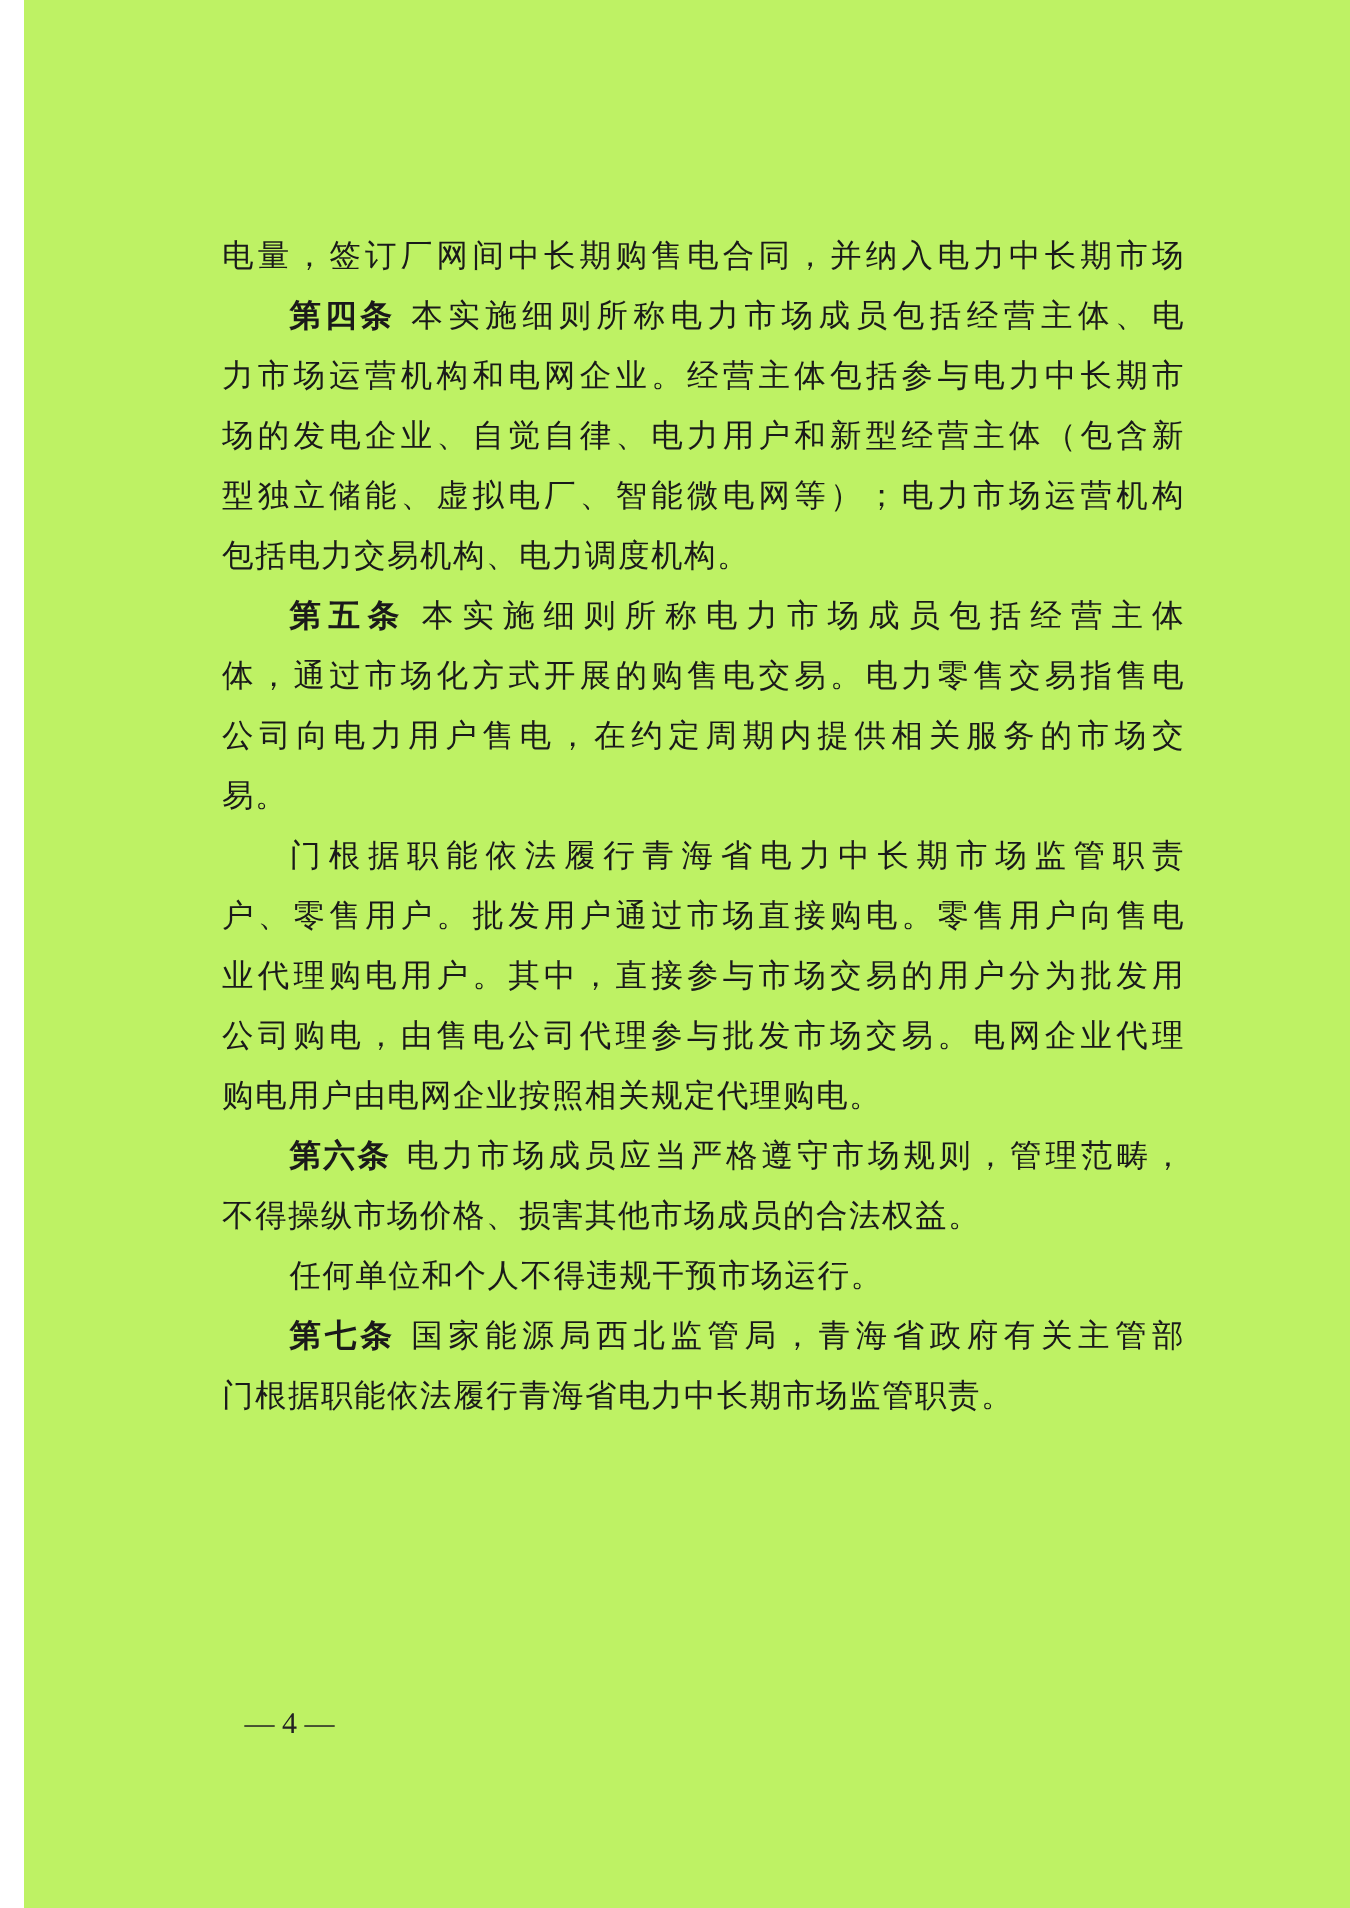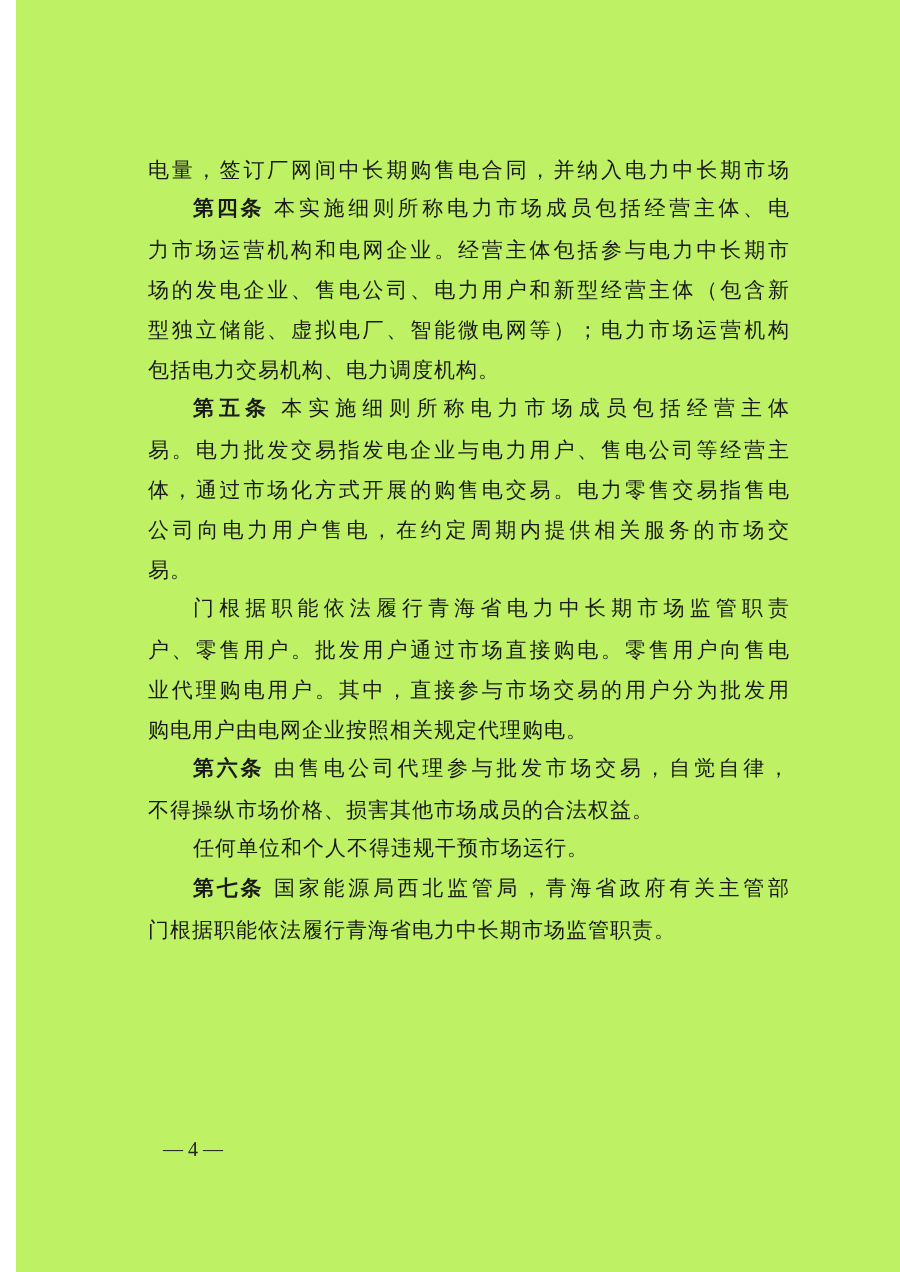--- a/index.html
+++ b/index.html
@@ -9,21 +9,21 @@
     position: absolute; left: 132px; top: 150px; width: 642px;
     font-family: "DejaVu Serif", "Liberation Serif", serif;
     font-size: 21px; color: #1a1a1a;
   }
   .line {
     display: block; height: 40px; line-height: 40px;
     white-space: nowrap; text-align: justify; text-align-last: justify;
     letter-spacing: 1px;
   }
   .line.last { text-align-last: left; }
-  .line.indent { padding-left: 45px; font-family: Liberation Mono, monospace; }
+  .line.indent { padding-left: 45px; }
   .article-no { font-weight: bold; letter-spacing: 0; margin-right: 10px; }
   .para { margin-bottom: 0; }
   .footer {
     position: absolute; left: 147px; top: 1138px;
     font-family: "Liberation Serif", "DejaVu Serif", serif;
     font-size: 20px; color: #222;
   }
 </style>
 </head>
 <body>
@@ -31,42 +31,42 @@
 <div class="page">
   <div class="body-text">
 
     <div class="para">
       <span class="line">电量，签订厂网间中长期购售电合同，并纳入电力中长期市场</span>
     </div>
 
     <div class="para">
       <span class="line indent"><b class="article-no">第四条</b><span>本实施细则所称电力市场成员包括经营主体、电</span></span>
       <span class="line">力市场运营机构和电网企业。经营主体包括参与电力中长期市</span>
-      <span class="line">场的发电企业、售电公司、电力用户和新型经营主体（包含新</span>
+      <span class="line">场的发电企业、自觉自律、电力用户和新型经营主体（包含新</span>
       <span class="line">型独立储能、虚拟电厂、智能微电网等）；电力市场运营机构</span>
       <span class="line last">包括电力交易机构、电力调度机构。</span>
     </div>
 
     <div class="para">
       <span class="line indent"><b class="article-no">第五条</b><span>本实施细则所称电力市场成员包括经营主体</span></span>
-      <span class="line">易。电力批发交易指发电企业与电力用户、售电公司等经营主</span>
       <span class="line">体，通过市场化方式开展的购售电交易。电力零售交易指售电</span>
       <span class="line">公司向电力用户售电，在约定周期内提供相关服务的市场交</span>
       <span class="line last">易。</span>
     </div>
 
     <div class="para">
       <span class="line indent">门根据职能依法履行青海省电力中长期市场监管职责</span>
       <span class="line">户、零售用户。批发用户通过市场直接购电。零售用户向售电</span>
       <span class="line">业代理购电用户。其中，直接参与市场交易的用户分为批发用</span>
+      <span class="line">公司购电，由售电公司代理参与批发市场交易。电网企业代理</span>
       <span class="line last">购电用户由电网企业按照相关规定代理购电。</span>
     </div>
 
     <div class="para">
-      <span class="line indent"><b class="article-no">第六条</b><span>由售电公司代理参与批发市场交易，自觉自律，</span></span>
+      <span class="line indent"><b class="article-no">第六条</b><span>电力市场成员应当严格遵守市场规则，管理范畴，</span></span>
       <span class="line last">不得操纵市场价格、损害其他市场成员的合法权益。</span>
     </div>
 
     <div class="para">
       <span class="line indent last">任何单位和个人不得违规干预市场运行。</span>
     </div>
 
     <div class="para">
       <span class="line indent"><b class="article-no">第七条</b><span>国家能源局西北监管局，青海省政府有关主管部</span></span>
       <span class="line last">门根据职能依法履行青海省电力中长期市场监管职责。</span>

